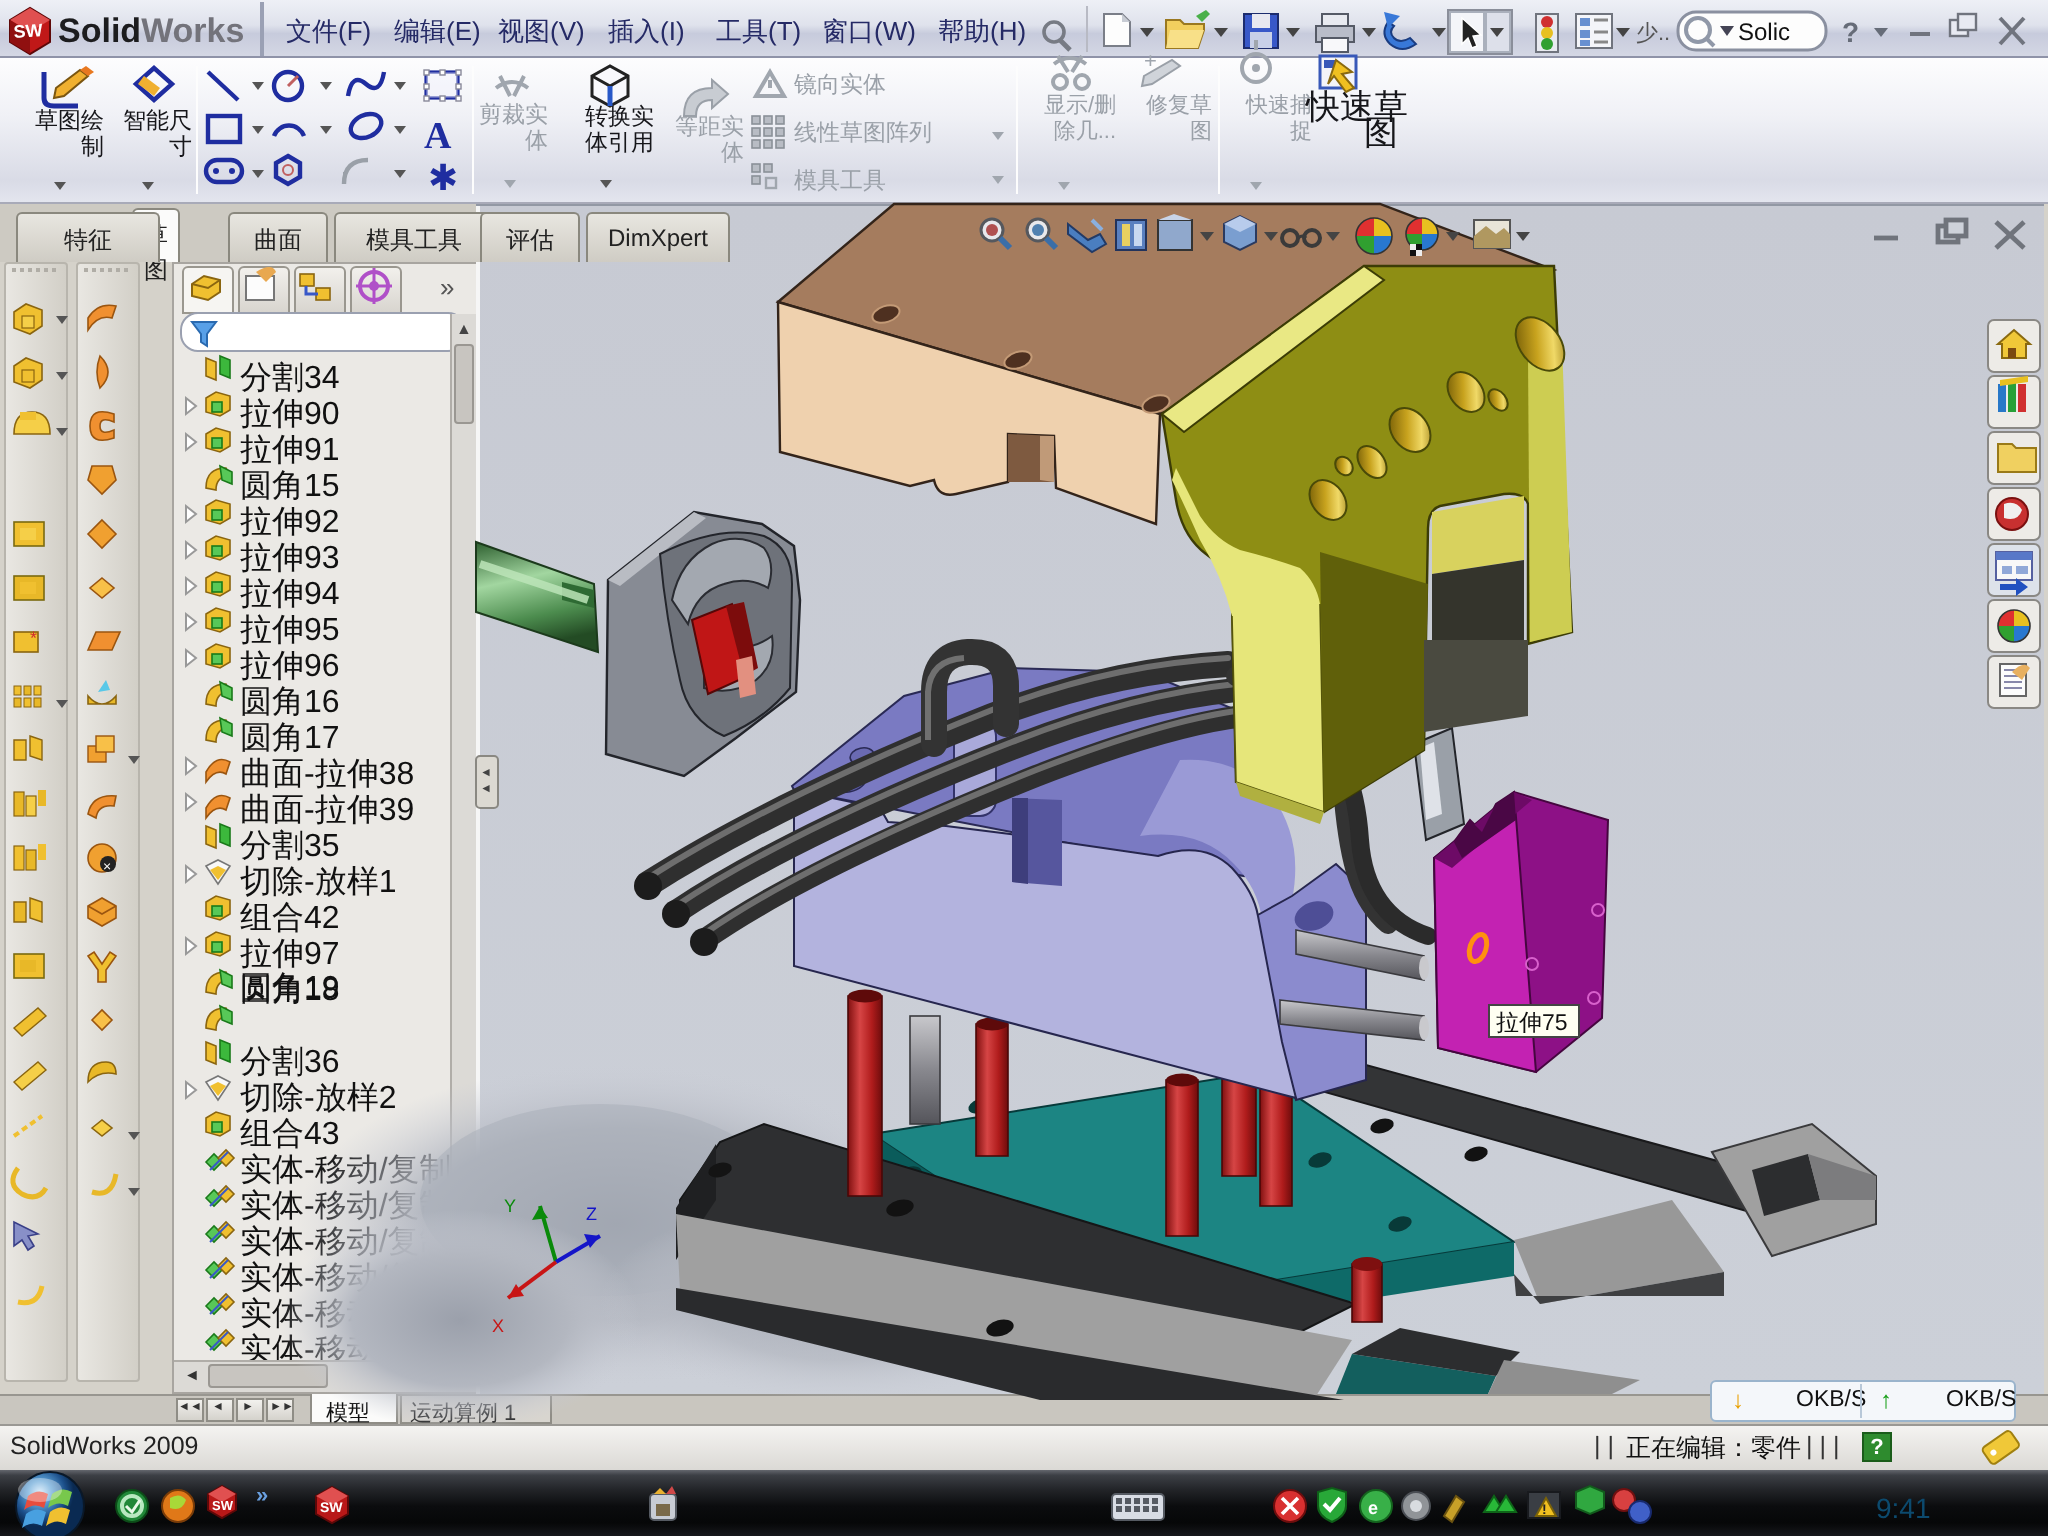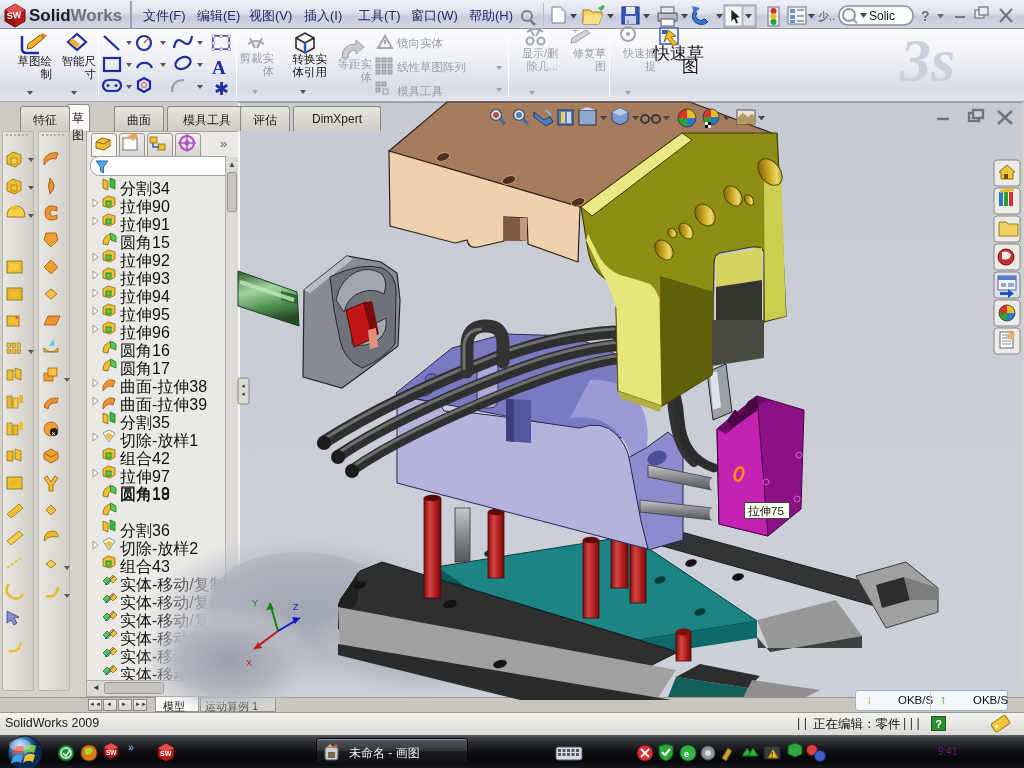--- a/index.html
+++ b/index.html
@@ -53,28 +53,27 @@
 <div class="txt tbtxt tbgray" style="left:332px;top:58px;width:40px">等距实<br>体</div>
 <div class="txt tbtxt tbgray" style="left:397px;top:37px">镜向实体</div>
 <div class="txt tbtxt tbgray" style="left:397px;top:61px">线性草图阵列</div>
 <div class="txt tbtxt tbgray" style="left:397px;top:85px">模具工具</div>
 <div class="sep" style="left:508px;top:33px;height:64px"></div>
 <div class="txt tbtxt tbgray" style="left:514px;top:47px;width:44px;font-size:11px">显示/删<br>除几...</div>
 <div class="txt tbtxt tbgray" style="left:562px;top:47px;width:44px;font-size:11px">修复草<br>图</div>
 <div class="sep" style="left:609px;top:33px;height:64px"></div>
 <div class="txt tbtxt tbgray" style="left:612px;top:47px;width:44px;font-size:11px">快速捕<br>捉</div>
 <div class="txt tbtxt" style="left:653px;top:47px;width:46px;font-size:17px">快速草<br>图</div>
-<div class="txt" style="left:900px;top:25px;font-size:62px;font-style:italic;color:#ccd0da;font-weight:bold;font-family:'Liberation Serif',serif">3s</div>
 <div class="abs" id="tabrow"></div>
-<div class="ctab" style="left:20px;width:50px">特征</div>
+<div class="ctab" style="left:8px;width:72px">特征</div>
 <div class="ctab act" style="left:66px;width:24px">草图</div>
 <div class="ctab" style="left:114px;width:50px">曲面</div>
 <div class="ctab" style="left:167px;width:80px">模具工具</div>
 <div class="ctab" style="left:240px;width:50px">评估</div>
-<div class="ctab" style="left:293px;width:88px">DimXpert</div>
+<div class="ctab" style="left:293px;width:72px">DimXpert</div>
 <div class="abs" id="leftbars"></div>
 <div class="vbar" style="left:2px"></div>
 <div class="vbar" style="left:38px"></div>
 <div class="abs" id="tree"></div>
 <div class="fmtab" style="left:91px;background:#f6f5f2;"></div>
 <div class="fmtab" style="left:119px;"></div>
 <div class="fmtab" style="left:147px;"></div>
 <div class="fmtab" style="left:175px;"></div>
 <div class="txt" style="left:220px;top:136px;font-size:13px;color:#555">»</div>
 <div class="abs" style="left:90px;top:156px;width:143px;height:20px;background:#fff;border:1px solid #9aa0b0;border-radius:9px"></div>
@@ -133,24 +132,21 @@
 <div class="txt" style="left:813px;top:716px;font-size:12.5px;color:#111">正在编辑：零件</div>
 <div class="txt" style="left:903px;top:716px;font-size:12.5px;color:#333">| | |</div>
 <div class="abs" style="left:931px;top:716px;width:15px;height:15px;background:#2e8b2e;border:1px solid #1a5c1a;color:#fff;font-size:11px;text-align:center;line-height:15px;font-weight:bold">?</div>
 <div class="abs" style="left:855px;top:690px;width:153px;height:21px;background:#f4f7fa;border:1px solid #9ab4cc;border-radius:3px;z-index:12"></div>
 <div class="txt" style="left:866px;top:693px;font-size:12px;color:#e8a000;font-weight:bold;z-index:13">↓</div>
 <div class="txt" style="left:898px;top:694px;font-size:11.5px;color:#111;z-index:13">OKB/S</div>
 <div class="abs" style="left:930px;top:692px;width:1px;height:17px;background:#b8c8d8;z-index:13"></div>
 <div class="txt" style="left:940px;top:693px;font-size:12px;color:#18a018;font-weight:bold;z-index:13">↑</div>
 <div class="txt" style="left:973px;top:694px;font-size:11.5px;color:#111;z-index:13">OKB/S</div>
     <div class="abs" id="taskbar"></div>
-<div class="tbtn" style="left:316px;width:152px;background:linear-gradient(#53565c 0%,#33363b 45%,#1b1d20 50%,#0d0e10 100%)">
-      <div>未命名 - 画图</div>
-    </div>
-<div class="txt" style="left:938px;top:746px;font-size:10px;color:#701a75">9:41</div>
+<div class="txt" style="left:938px;top:746px;font-size:14px;color:#0c4a6e">9:41</div>
     <svg width="1024" height="768" viewBox="0 0 1024 768" style="position:absolute;left:0;top:0;z-index:5">
 <defs>
 <linearGradient id="vpg" x1="0" y1="0" x2="0" y2="1">
           <stop offset="0" stop-color="#c7cad3"></stop>
           <stop offset="1" stop-color="#ccd0d8"></stop>
         </linearGradient>
 <radialGradient id="shad">
           <stop offset="0" stop-color="#9ba0ab"></stop>
           <stop offset="0.6" stop-color="#b3b7c0"></stop>
           <stop offset="1" stop-color="#c9ccd5" stop-opacity="0"></stop>

